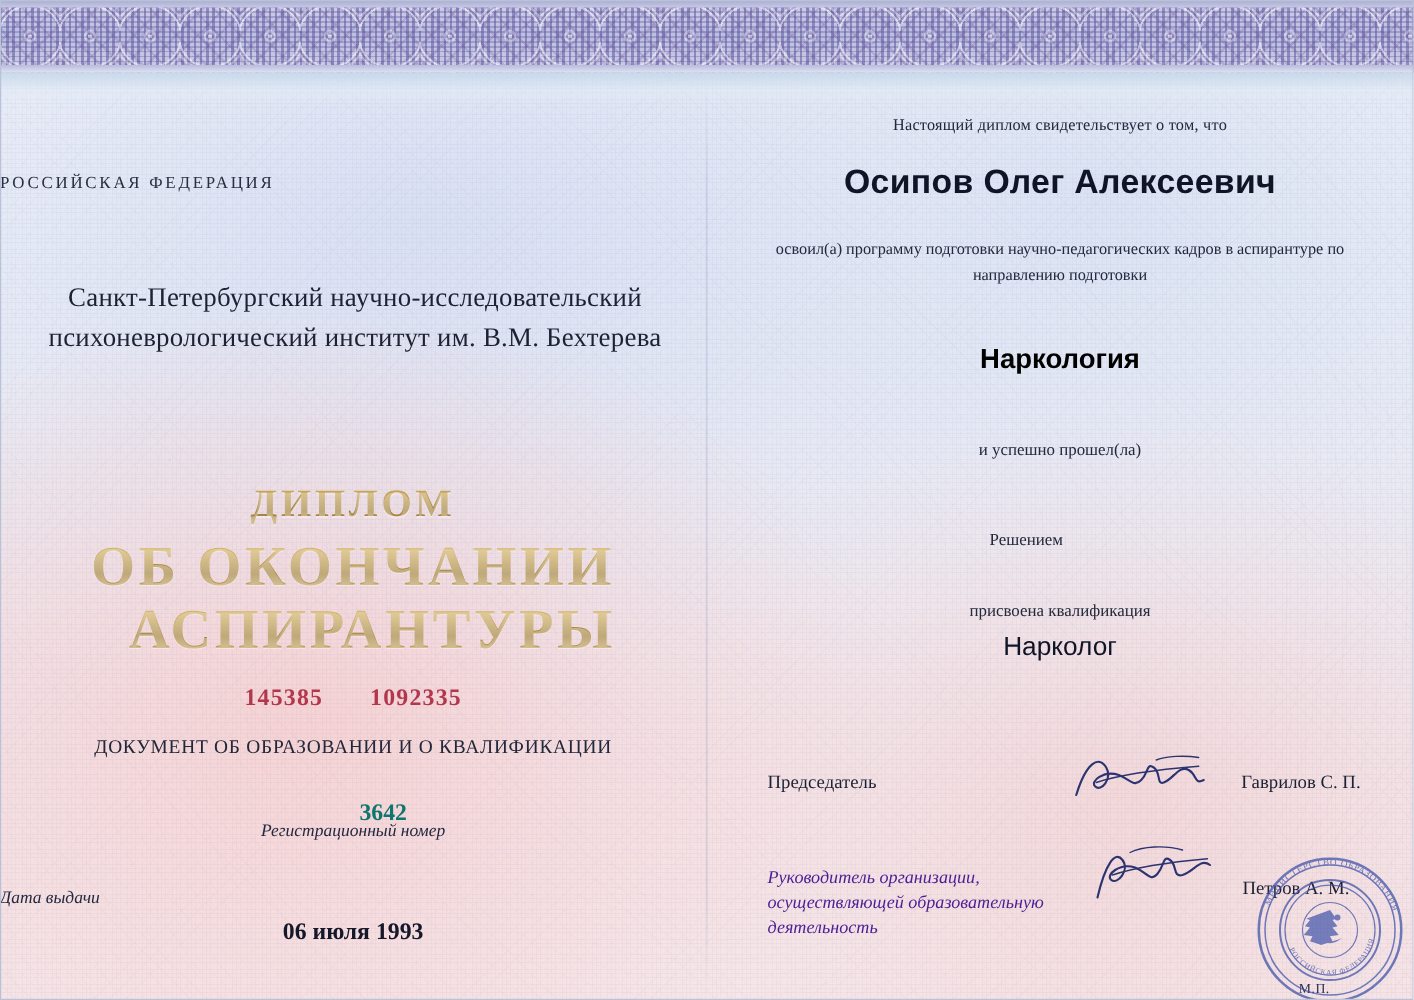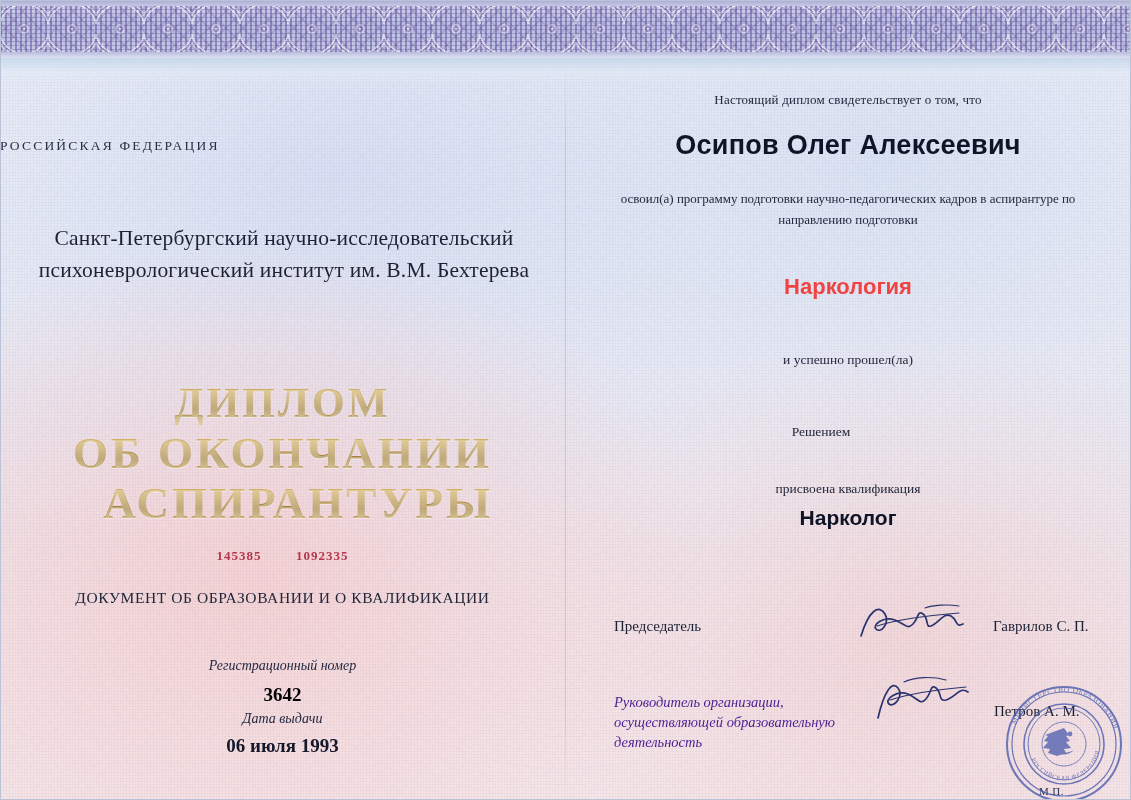--- a/index.html
+++ b/index.html
@@ -138,59 +138,59 @@
     display: block;
     font-family: "Liberation Serif", serif;
     font-weight: bold;
     letter-spacing: 3px;
     background: linear-gradient(180deg, #e8cf8d 0%, #c8a657 30%, #9d7a33 62%, #d8bd78 100%);
     -webkit-background-clip: text;
     background-clip: text;
     color: transparent;
     text-shadow: 0 1px 0 rgba(255,255,255,0.35);
   }
-  #diploma-title .ln1 { font-size: 42px; }
+  #diploma-title .ln1 { font-size: 31px; }
   #diploma-title .ln2 { font-size: 45px; }
   #diploma-title .ln3 { font-size: 45px; margin-left: 31px; }
 
   #serial {
     left: 0; top: 548px; width: 565px;
     text-align: center;
     color: #b3374c;
     font-weight: bold;
-    font-size: 13px;
+    font-size: 19px;
     letter-spacing: 1px;
   }
   #serial .gap { display: inline-block; width: 26px; }
 
   #doc-subtitle {
     left: 0; top: 589px; width: 565px;
     text-align: center;
     font-size: 15.5px;
     letter-spacing: 0.6px;
     color: #22273a;
   }
 
   #reg-label {
     left: 0; top: 658px; width: 565px;
     text-align: center;
     font-size: 14px;
     font-style: italic;
     color: #232840;
   }
   #reg-number {
-    left: 0; top: 684px; width: 565px;
+    left: 0; top: 640px; width: 565px;
     text-align: center;
     font-size: 19px;
     font-weight: bold;
-    color: #000000;
+    color: #0f766e;
+    padding-left: 24px;
   }
   #date-label {
     left: 0; top: 711px; width: 565px;
-    text-align: center;
     font-size: 14px;
     font-style: italic;
     color: #232840;
   }
   #date-value {
     left: 0; top: 735px; width: 565px;
     text-align: center;
     font-size: 19px;
     font-weight: bold;
     color: #14182a;
@@ -218,21 +218,21 @@
     text-align: center;
     font-size: 13px;
     line-height: 21px;
     color: #23283c;
   }
   #direction {
     left: 565px; top: 274px; width: 566px;
     text-align: center;
     font-size: 22px;
     font-weight: bold;
-    color: #ef4444;
+    color: #000000;
     font-family: "Liberation Sans", sans-serif;
   }
   #passed-line {
     left: 565px; top: 352px; width: 566px;
     text-align: center;
     font-size: 13.5px;
     color: #23283c;
   }
   #decision-line {
     left: 538px; top: 424px; width: 566px;
@@ -243,21 +243,21 @@
   #qual-label {
     left: 565px; top: 481px; width: 566px;
     text-align: center;
     font-size: 13.5px;
     color: #23283c;
   }
   #qual-value {
     left: 565px; top: 506px; width: 566px;
     text-align: center;
     font-size: 21px;
-    font-weight: bold;
+    font-weight: normal;
     color: #101427;
     font-family: "Liberation Sans", sans-serif;
   }
 
   
   #sig1-role {
     left: 614px; top: 618px;
     font-size: 15px;
     color: #1c2134;
   }

